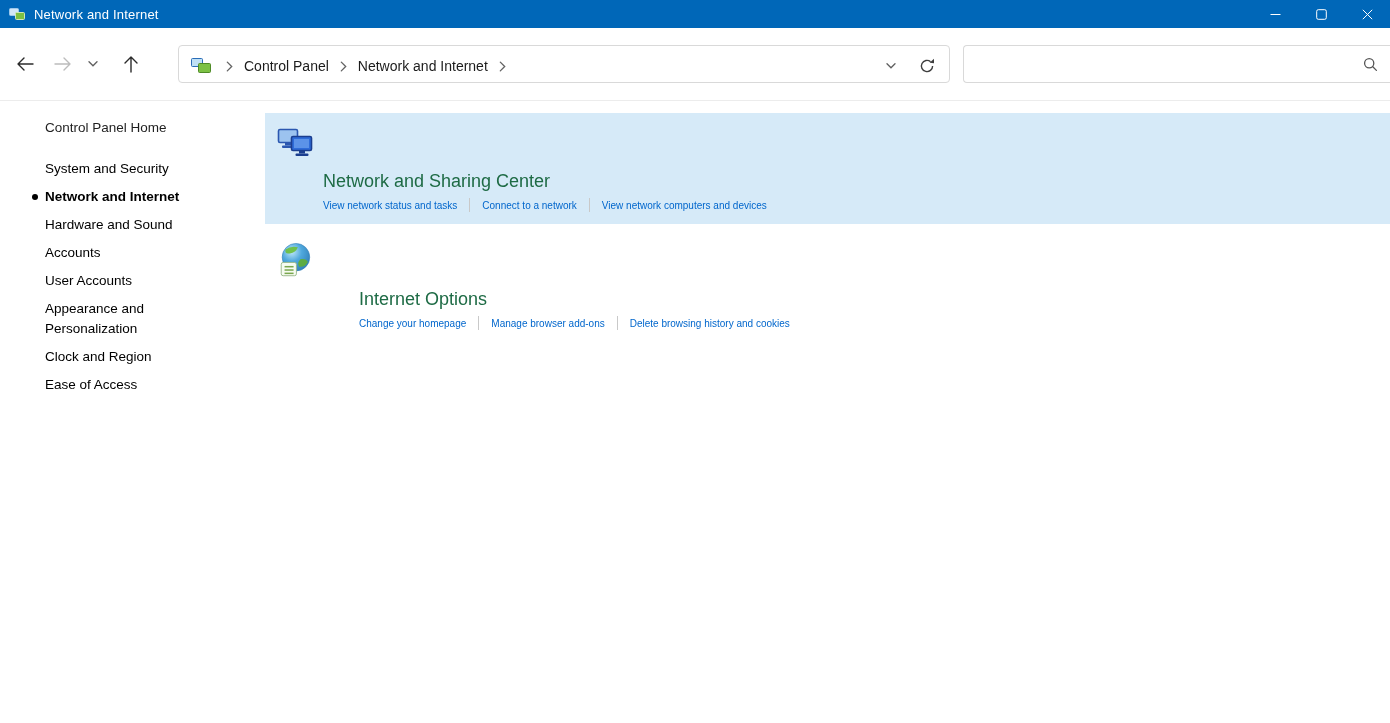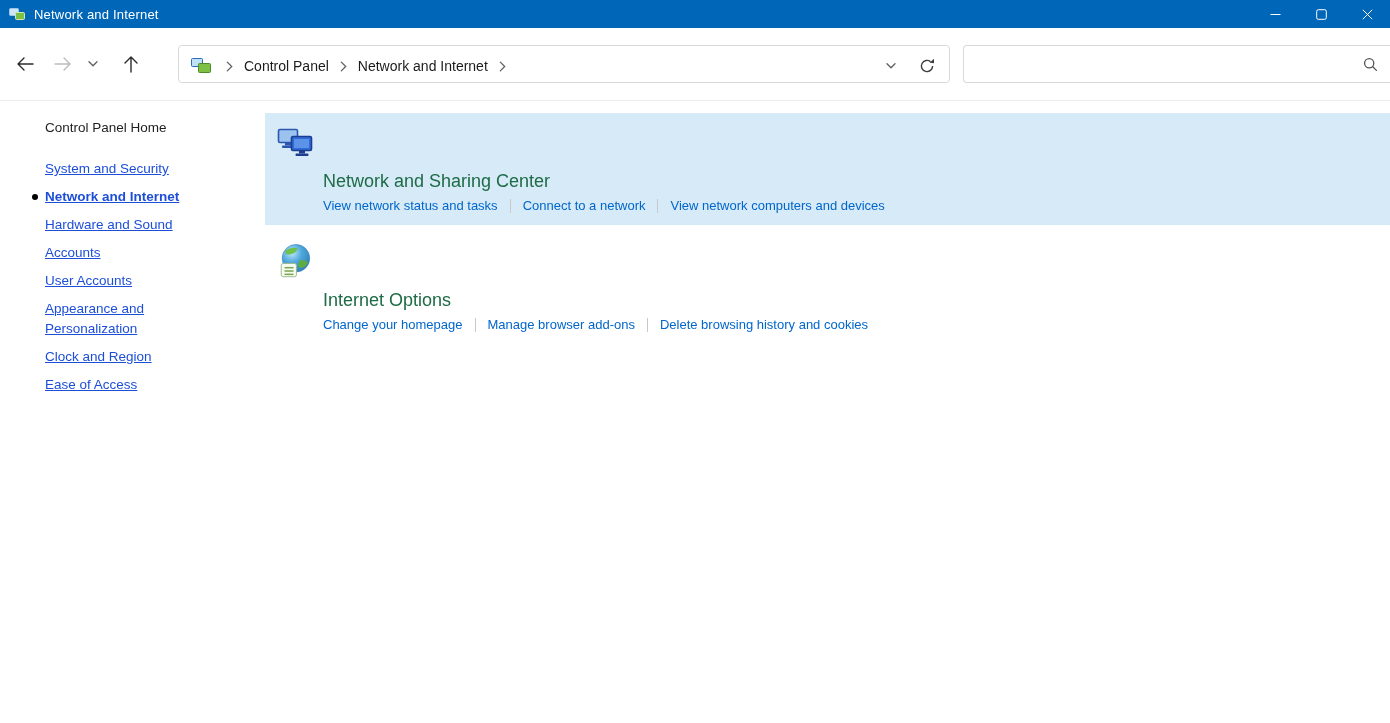--- a/index.html
+++ b/index.html
@@ -57,39 +57,39 @@
   }
   .search-icon-wrap { display: flex; align-items: center; margin-left: 8px; }
 
   
   .sidebar {
     position: absolute; top: 101px; left: 12px; width: 265px; bottom: 0;
     padding: 17px 40px 0 33px; font-size: 13.5px;
   }
   .side-home { display: block; color: #1f1f1f; line-height: 20px; margin-bottom: 21px; cursor: pointer; }
   .side-item {
-    display: block; position: relative; color: #1d4ed8; line-height: 20px; margin-bottom: 8px; cursor: pointer; text-decoration: underline;
+    display: block; position: relative; color: #000000; line-height: 20px; margin-bottom: 8px; cursor: pointer;
   }
   .side-item.active { font-weight: bold; }
   .bullet {
     position: absolute; left: -13px; top: 7px; width: 6px; height: 6px;
     background: #000; border-radius: 50%;
   }
 
   
   .main { position: absolute; top: 101px; left: 265px; right: 0; bottom: 0; padding-top: 12px; }
   .task-row { display: flex; align-items: flex-start; padding: 9px 0 12px 8px; }
   .task-row.highlighted { background: #d6eaf8; }
-  .task-row + .task-row { margin-top: 7px; }
+  .task-row + .task-row { margin-top: 7px; gap: 36px; }
   .task-icon { width: 40px; flex: 0 0 40px; margin: 2px 8px 0 2px; display: flex; justify-content: center; }
   .task-body { display: flex; flex-direction: column; margin-top: 48px; }
   .task-title {
     font-size: 18px; color: #1e6b45; margin: 1px 0 6px; cursor: pointer; display: inline-block; width: max-content;
   }
-  .task-links { display: flex; align-items: center; font-size: 13px; }
+  .task-links { display: flex; align-items: center; font-size: 10px; }
   .task-links a { color: #0066cc; cursor: pointer; white-space: nowrap; }
   .link-sep { width: 1px; height: 14px; background: #c9c9c9; margin: 0 12px; }
 </style>
 </head>
 <body>
 
 <div class="window">
 
   <header class="titlebar">
     <span class="titlebar-icon">

